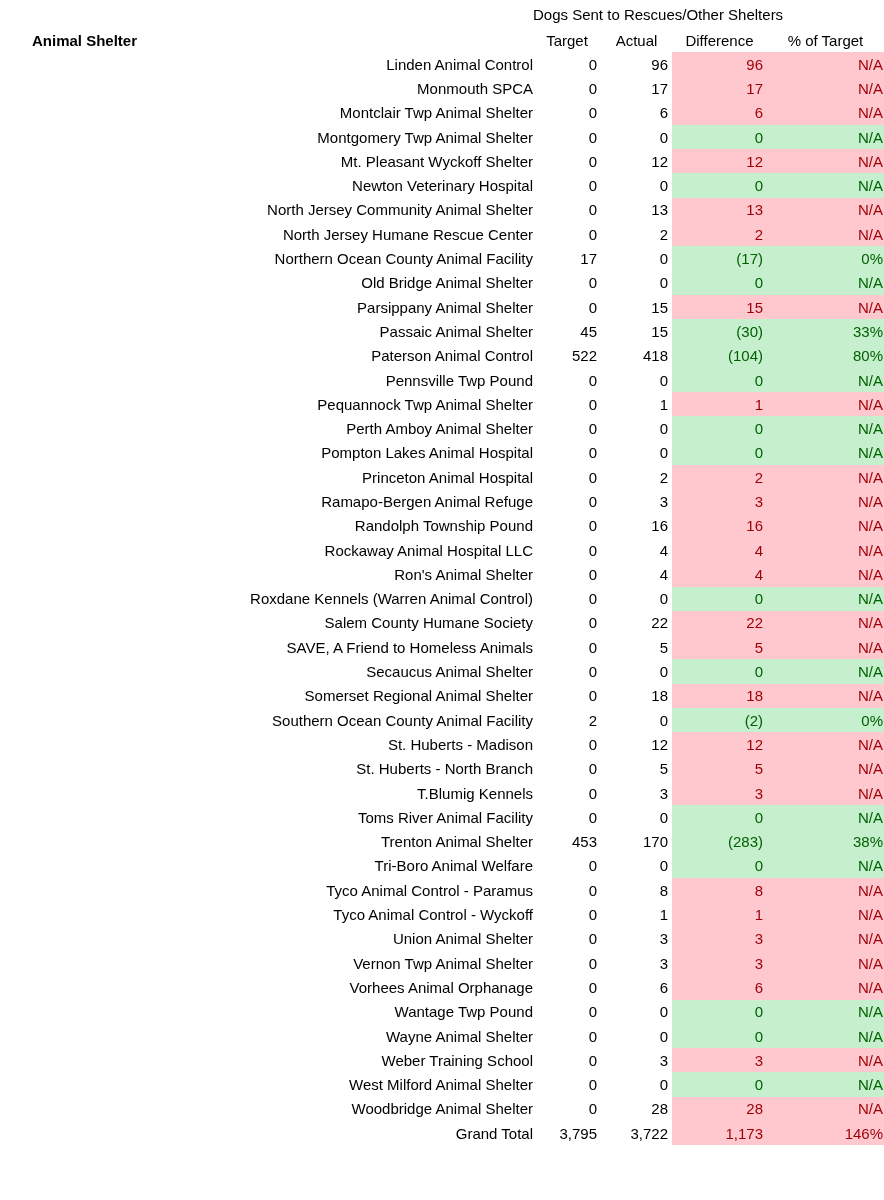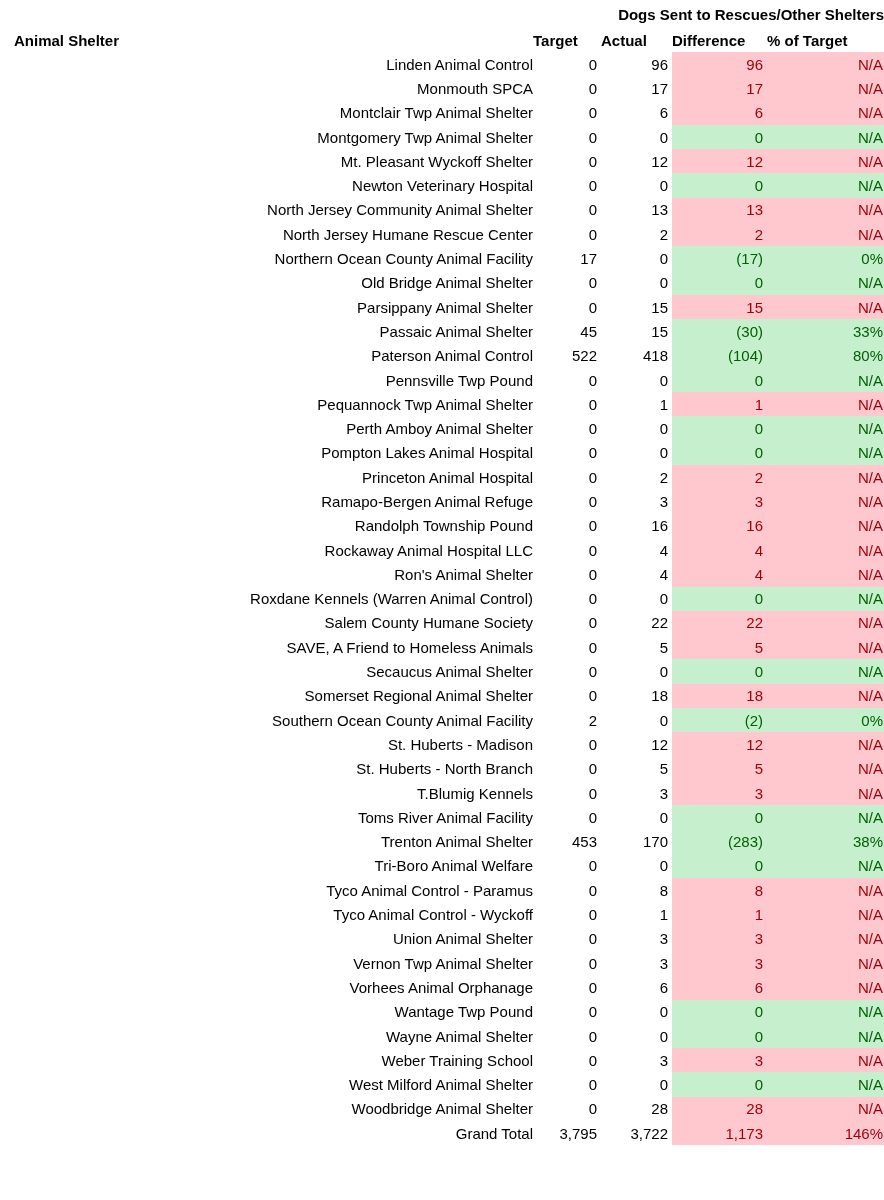--- a/index.html
+++ b/index.html
@@ -31,31 +31,31 @@
     line-height: 1;
     white-space: nowrap;
     overflow: hidden;
     vertical-align: middle;
   }
   tr.title-row { height: 28px; }
   tr.header-row { height: 24px; }
   tr.data-row { height: 24.3px; }
 
   .span-title {
-    text-align: right;
-    font-weight: bold;
+    text-align: left;
+    font-weight: normal;
   }
   th.name-head {
     text-align: left;
-    padding-left: 14px;
+    padding-left: 32px;
     font-weight: bold;
   }
   th.col-head {
-    text-align: left;
-    font-weight: bold;
+    text-align: center;
+    font-weight: normal;
     margin-top: 14px;
   }
   td.name {
     text-align: right;
     padding-left: 25px;
   }
   td.num {
     text-align: right;
     padding-right: 4px;
   }

